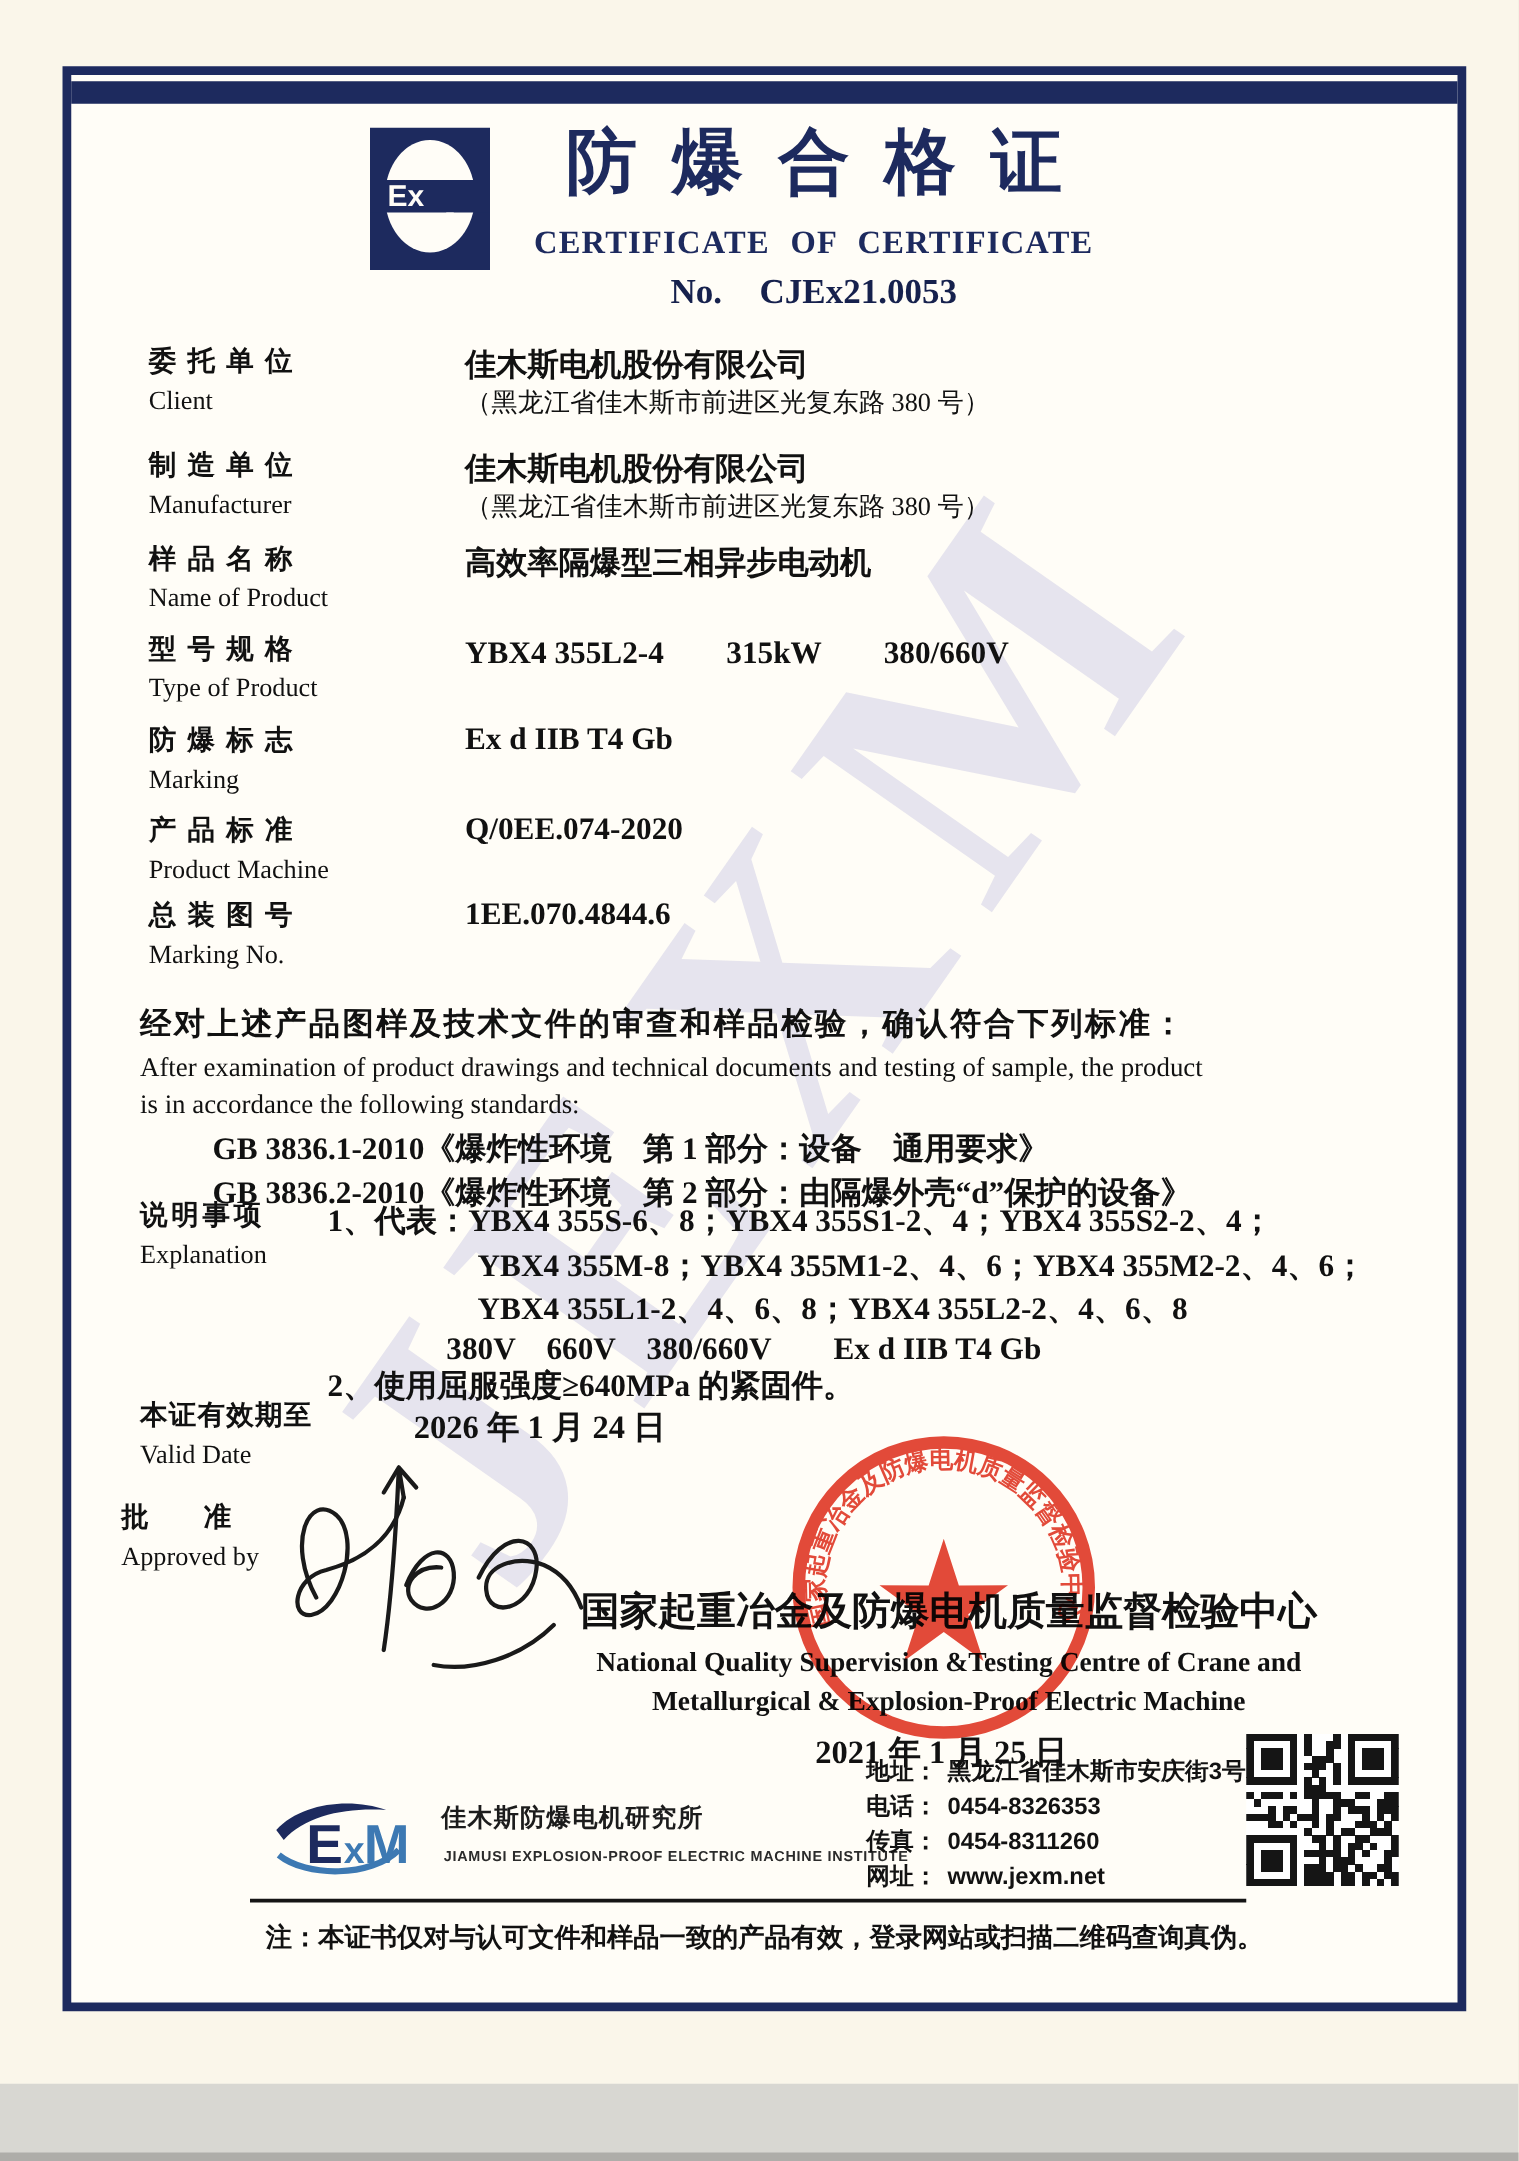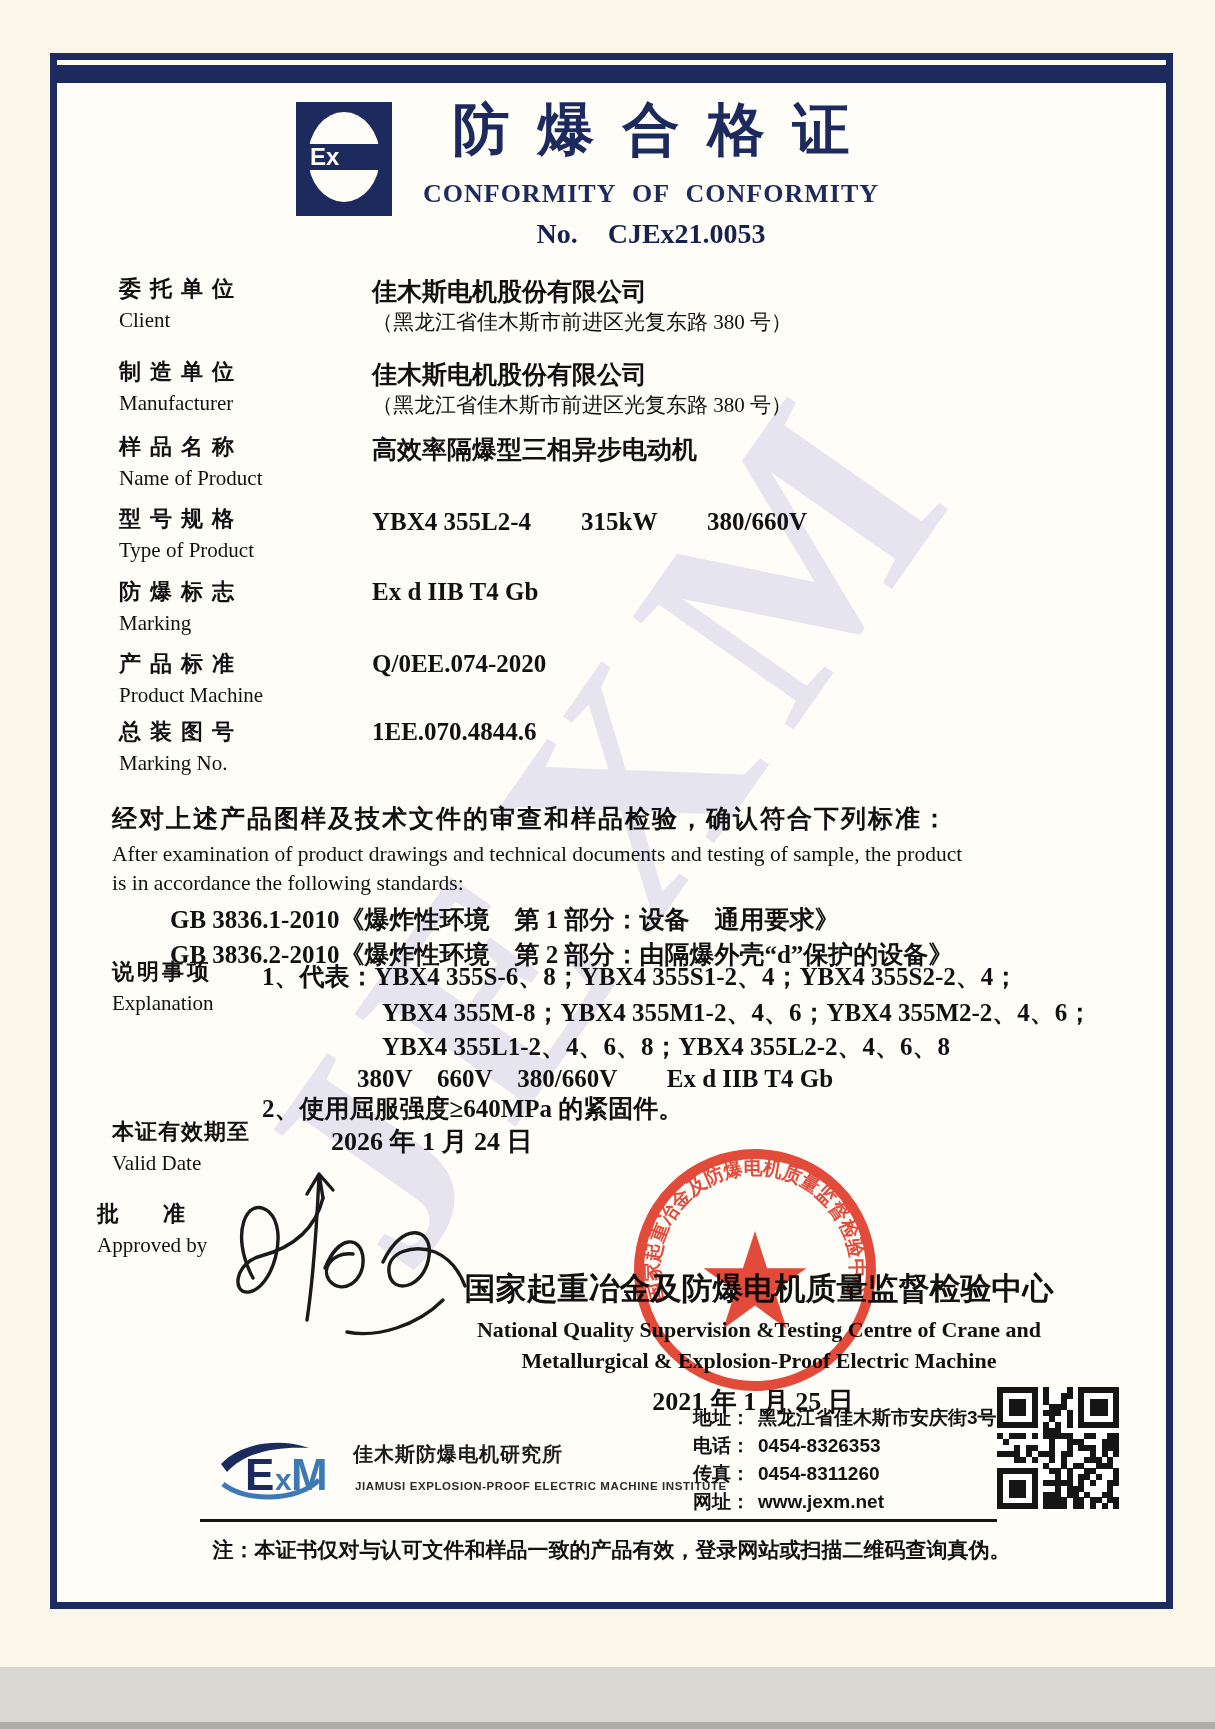--- a/index.html
+++ b/index.html
@@ -68,21 +68,21 @@
         <rect width="96" height="114" fill="#1d2a5e"></rect>
         <ellipse cx="48" cy="55" rx="36" ry="45" fill="#fffdf7"></ellipse>
         <rect x="0" y="42" width="96" height="26" fill="#1d2a5e"></rect>
         <text x="14" y="63" font-size="24" font-weight="bold" fill="#fffdf7" font-family="Liberation Sans, sans-serif">Ex</text>
         <path d="M64,68 v14 a9,8 0 0 1 -17,3" stroke="#fffdf7" stroke-width="6" fill="none"></path>
       </svg>
     </div>
 
     <div class="header">
       <div class="title">防爆合格证</div>
-      <div class="subtitle">CONFORMITY OF CONFORMITY</div>
+      <div class="subtitle">CERTIFICATE OF CERTIFICATE</div>
       <div class="cert-no">
         <span>No.</span><span class="no-val">CJEx21.0053</span>
       </div>
     </div>
 
     <div class="field" style="top:215px">
       <div class="f-zh">委托单位</div>
       <div class="f-en">Client</div>
       <div class="f-val">佳木斯电机股份有限公司</div>
       <div class="f-extra">（黑龙江省佳木斯市前进区光复东路 380 号）</div>

